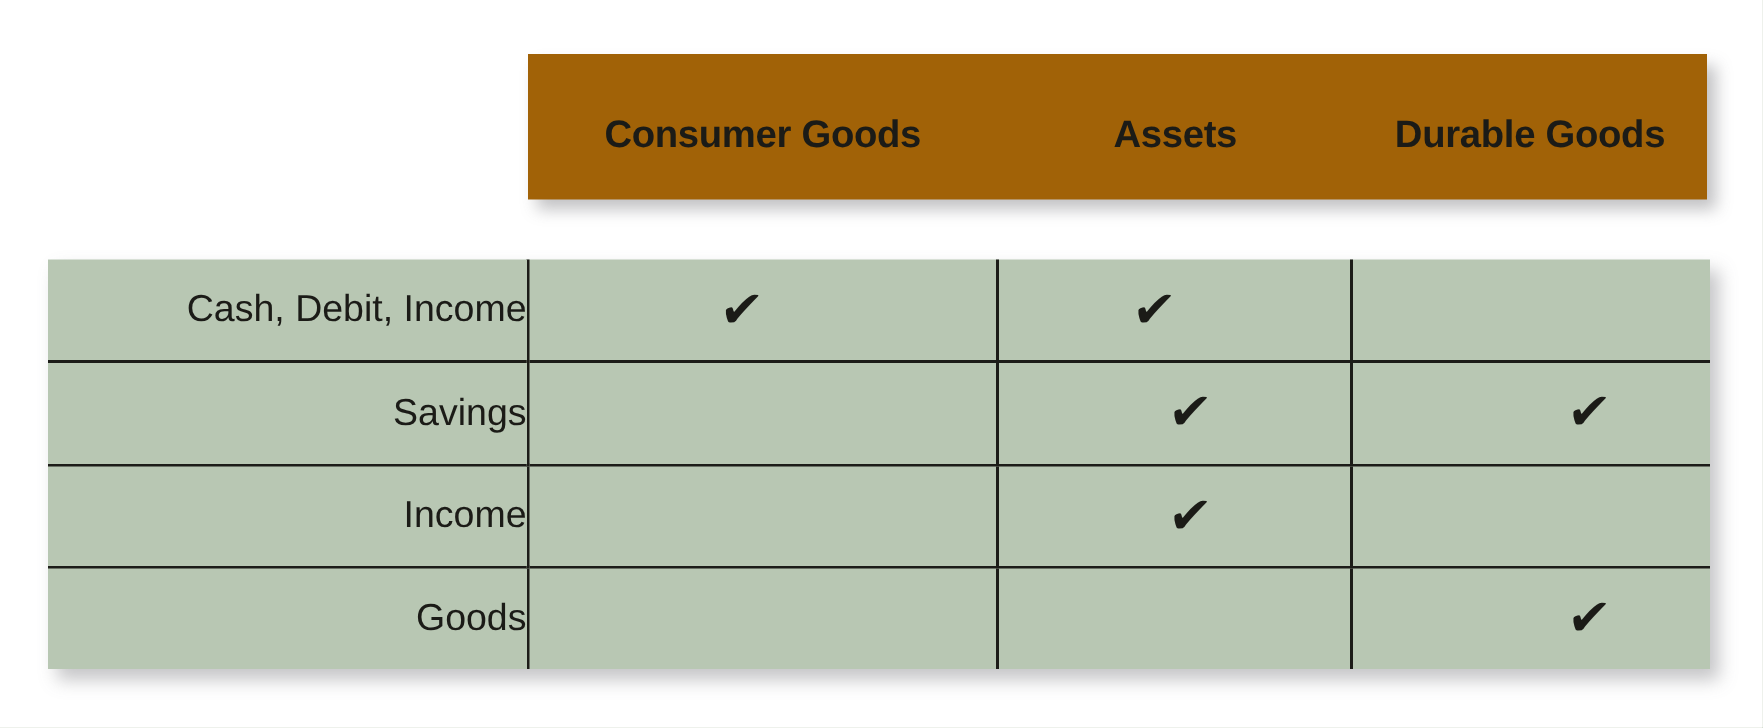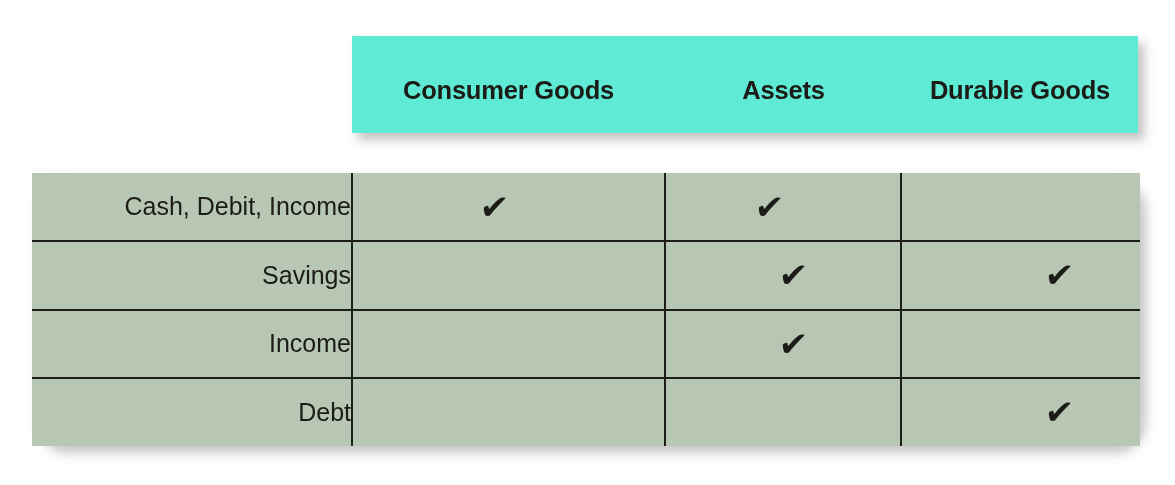--- a/index.html
+++ b/index.html
@@ -25,21 +25,21 @@
     height: 485px;
   }
 
   
   .header-bar {
     position: absolute;
     left: 352px;
     top: 36px;
     width: 786px;
     height: 97px;
-    background: #5eead4;
+    background: #a16207;
     box-shadow: 6px 7px 10px rgba(120,120,125,0.45);
     display: flex;
     align-items: center;
     box-sizing: border-box;
   }
   .header-cell {
     display: flex;
     align-items: center;
     justify-content: center;
     height: 100%;
@@ -59,21 +59,20 @@
   
   .matrix {
     position: absolute;
     left: 32px;
     top: 173px;
     width: 1108px;
     height: 273px;
     background: #b8c7b3;
     box-shadow: 6px 7px 11px rgba(120,120,125,0.42);
     box-sizing: border-box;
-    border-radius: 30px;
   }
   .matrix table {
     width: 100%;
     height: 100%;
     border-collapse: collapse;
     table-layout: fixed;
   }
   .matrix td {
     background: #b8c7b3;
     border: 0;
@@ -166,21 +165,21 @@
           </td>
           <td class="check-cell">
             <span class="check pos-durable">✔</span>
           </td>
           <td class="check-cell">
             <span class="check pos-assets"></span>
           </td>
         </tr>
 
         <tr>
-          <td class="row-label">Debt</td>
+          <td class="row-label">Goods</td>
           <td class="check-cell">
             <span class="check pos-consumer"></span>
           </td>
           <td class="check-cell">
             <span class="check pos-durable"></span>
           </td>
           <td class="check-cell">
             <span class="check pos-assets">✔</span>
           </td>
         </tr>

